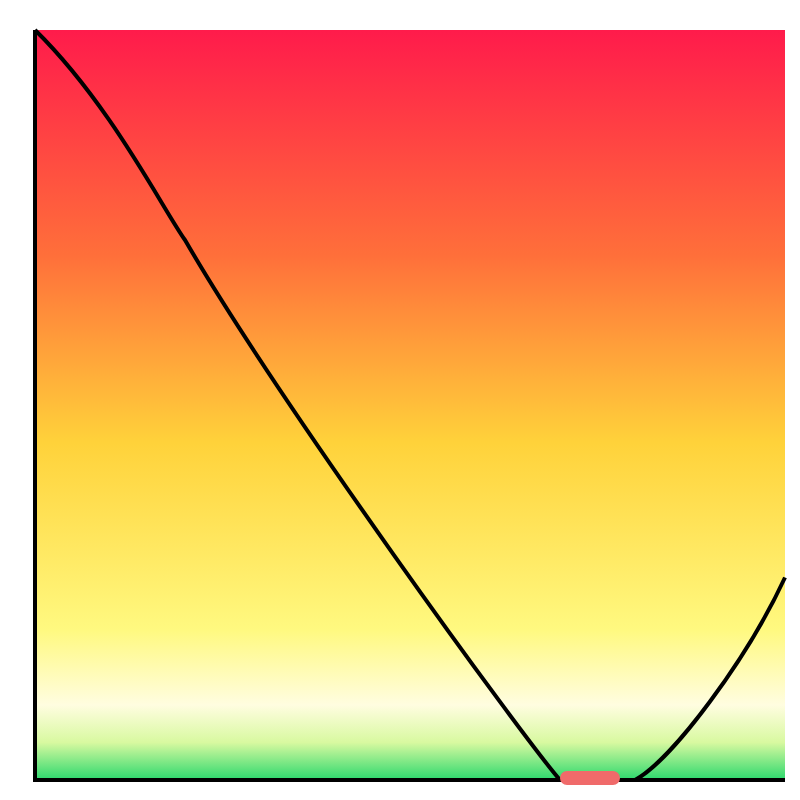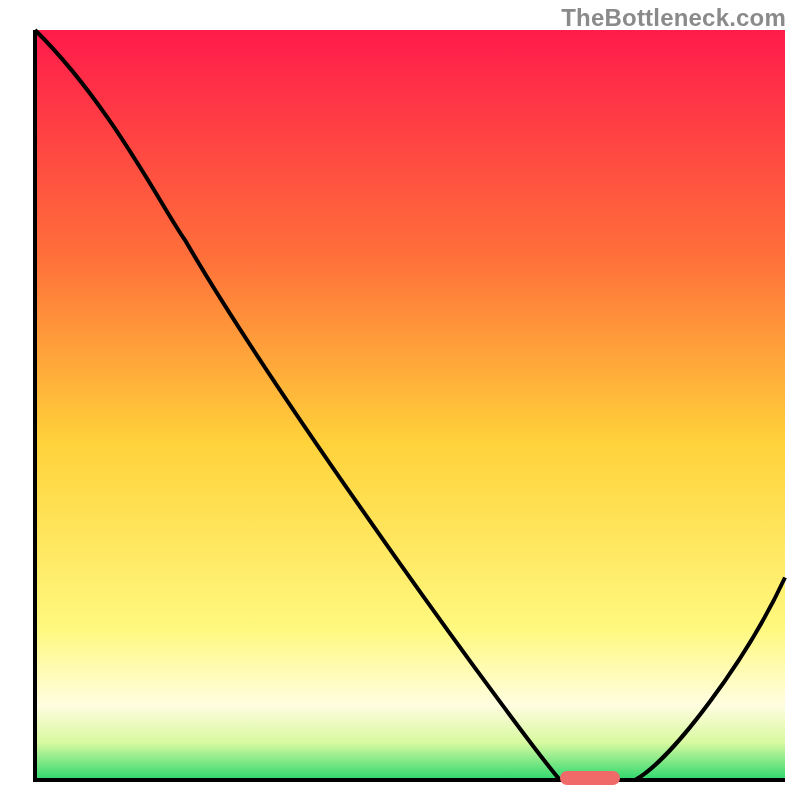--- a/index.html
+++ b/index.html
@@ -29,21 +29,20 @@
   svg {
     position: absolute;
     top: 0;
     left: 0;
   }
 </style>
 </head>
 <body>
 
 <div class="container">
-  <div class="watermark">TheBottleneck.com</div>
   <svg id="chart-svg" width="800" height="800">
       <defs>
         <linearGradient id="bg-grad" x1="0" y1="0" x2="0" y2="1">
           <stop offset="0%" stop-color="#ff1b4b"></stop>
           <stop offset="30%" stop-color="#ff6f3a"></stop>
           <stop offset="55.00000000000001%" stop-color="#ffd23a"></stop>
           <stop offset="80%" stop-color="#fff980"></stop>
           <stop offset="90%" stop-color="#fffde0"></stop>
           <stop offset="95%" stop-color="#d8f9a0"></stop>
           <stop offset="100%" stop-color="#2bd86d"></stop>

